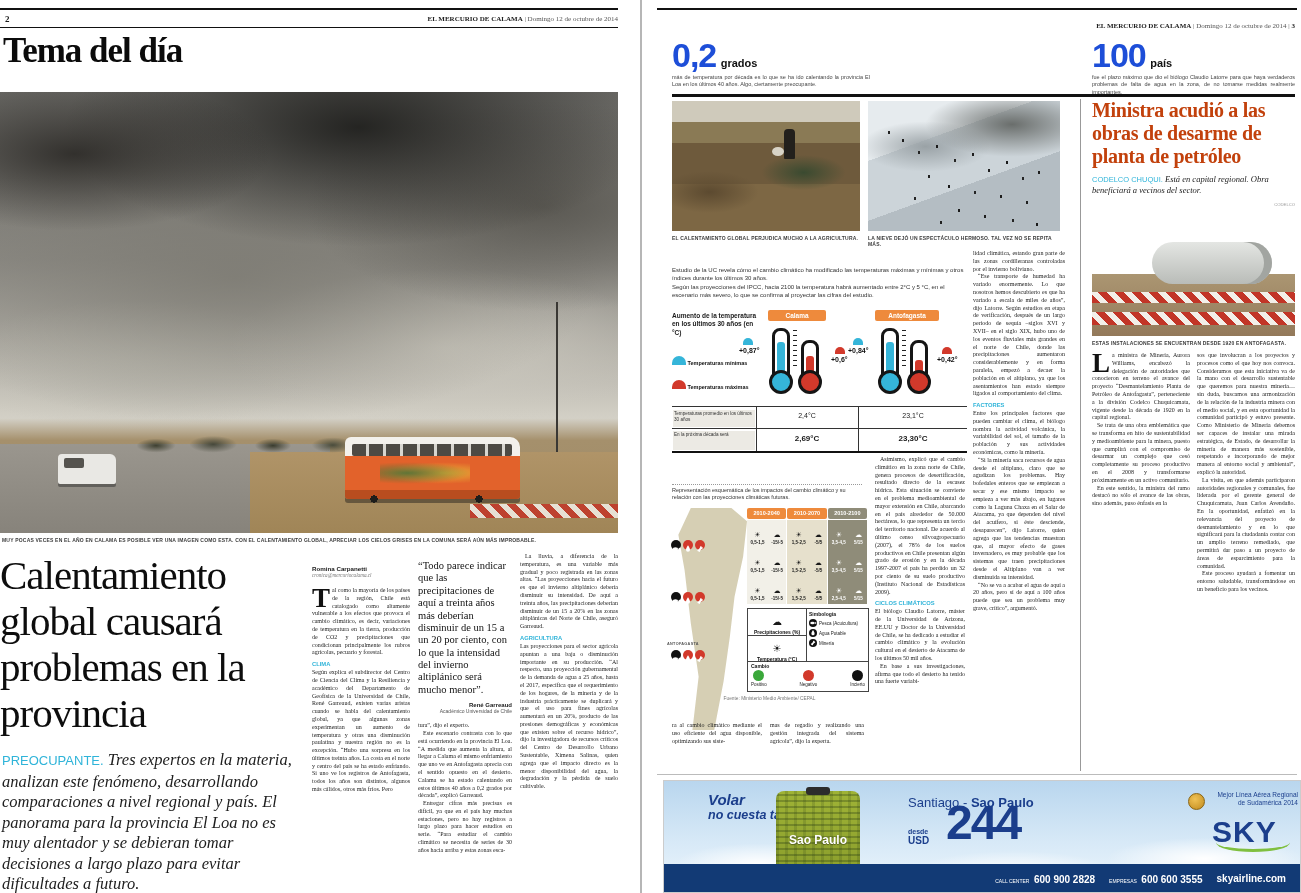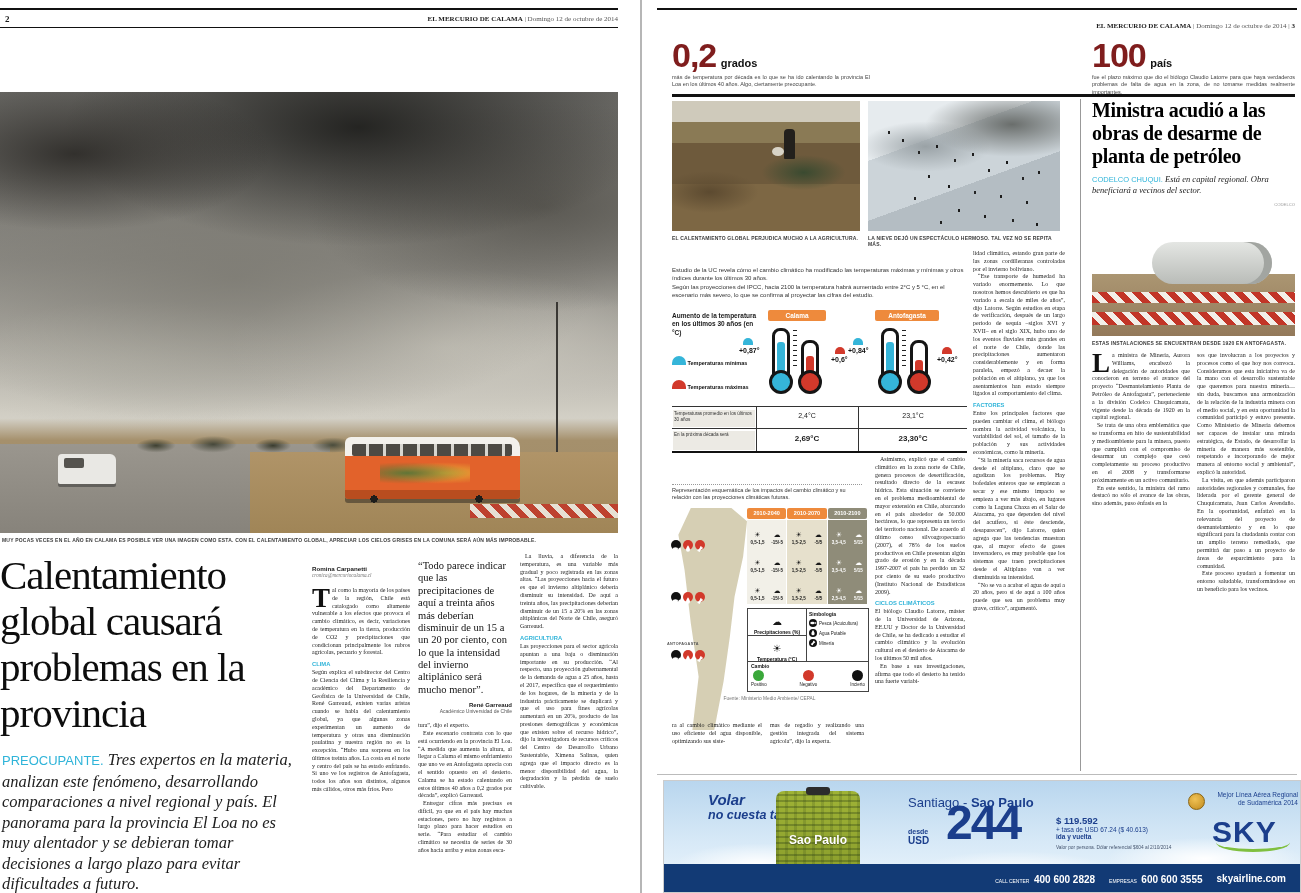--- a/index.html
+++ b/index.html
@@ -7,39 +7,39 @@
           font-family:"Liberation Sans",sans-serif;color:#1a1a1a}
   .abs{position:absolute}
   .serif{font-family:"Liberation Serif",serif}
   .sans{font-family:"Liberation Sans",sans-serif}
   .body-txt{font:6px/1.3 "Liberation Serif",serif;color:#1c1c1c;text-align:justify}
   .cap{font:bold 5px/1.25 "Liberation Sans",sans-serif;color:#3c3c3c;letter-spacing:.2px}
   .kick{color:#2fb4d9;font-weight:normal}
   .sub{font:bold 5.8px/1.2 "Liberation Sans",sans-serif;color:#2fb4d9;margin:4px 0 1px}
   .rule{background:#111}
   .dropcap{float:left;font:bold 27px/23px "Liberation Serif",serif;padding-right:2px;color:#111}
-  .statnum{font:bold 34px/34px "Liberation Sans",sans-serif;color:#7f1d1d;letter-spacing:-1px}
+  .statnum{font:bold 34px/34px "Liberation Sans",sans-serif;color:#1d4ed8;letter-spacing:-1px}
   .statunit{font:bold 11px "Liberation Sans",sans-serif;color:#111}
   .stattxt{font:5.5px/1.35 "Liberation Sans",sans-serif;color:#444;text-align:justify}
   .orangebox{background:#ee8a3c;color:#fff;font:bold 6.5px/11px "Liberation Sans",sans-serif;text-align:center;border-radius:2px}
   .tube{position:absolute;width:12px;height:46px;border:3px solid #151515;border-radius:8px 8px 5px 5px;background:#fff}
   .tube i{position:absolute;left:2px;width:8px;bottom:1px;border-radius:3px}
   .bulb{position:absolute;width:18px;height:18px;border:3px solid #151515;border-radius:50%}
   .ticks{position:absolute;width:4px;background:repeating-linear-gradient(#222 0 1px,transparent 1px 5px)}
   .halfsun{display:inline-block;width:14px;height:7px;border-radius:14px 14px 0 0;border-bottom:2px solid currentColor}
   .tval{font:bold 7px "Liberation Sans",sans-serif;color:#111}
   .cell-ic{font-size:7px;line-height:7px}
   .imp-val{font:bold 4.5px/1.1 "Liberation Sans",sans-serif}
   .circ{display:inline-block;width:10px;height:10px;border-radius:50%;vertical-align:middle;text-align:center}
   .dot{display:inline-block;width:11px;height:11px;border-radius:50%}
   .legend-lbl{font:bold 5px "Liberation Sans",sans-serif;color:#111}
   .mag-ring{position:absolute;left:13px;top:11px;width:18px;height:18px;border:4px solid #fff;border-radius:50%}
   .mag-handle{position:absolute;left:33px;top:31px;width:5px;height:13px;background:#fff;border-radius:2px;transform:rotate(-45deg)}
   .qm{font:10.5px/1.18 "Liberation Serif",serif;color:#111}
-  .hl{font:bold 20px/23px "Liberation Serif",serif;color:#000000;letter-spacing:-.3px}
+  .hl{font:bold 20px/23px "Liberation Serif",serif;color:#c2410c;letter-spacing:-.3px}
   .stripes{background:repeating-linear-gradient(45deg,#c23527 0 6px,#f2efe9 6px 12px)}
   .adnavy{color:#1b3e8c}
 </style>
 </head>
 <body>
 
 <div id="screen">
 
   <div class="abs" style="left:640px;top:0;width:2px;height:893px;background:#b6b6b6"></div>
   <div class="abs" style="left:608px;top:-4px;width:25px;height:16px;background:#4d4d4d;border-radius:4px"></div>
@@ -49,20 +49,21 @@
     <span><span class="mag-ring"></span><span class="mag-handle"></span></span>
   </div>
 
   <div class="abs" style="left:0;top:0;width:638px;height:893px;background:#fff">
     <div class="abs rule" style="left:0;top:8px;width:618px;height:2px"></div>
     <div class="abs serif" style="left:5px;top:14px;font-weight:bold;font-size:9px">2</div>
     <div class="abs serif" style="left:300px;top:15px;width:318px;text-align:right;font-size:7px;color:#222">
       <b>EL MERCURIO DE CALAMA</b><span style="color:#555"> | Domingo 12 de octubre de 2014</span>
     </div>
     <div class="abs rule" style="left:0;top:27px;width:618px;height:1px"></div>
+    <div class="abs serif" style="left:3px;top:31px;font-weight:bold;font-size:35px;letter-spacing:-1px;color:#0b0b0b">Tema del día</div>
 
     <div class="abs" style="left:0;top:92px;width:618px;height:441px;overflow:hidden;background:
       radial-gradient(ellipse 280px 110px at 12% 14%, rgba(38,36,33,.85), transparent 70%),
       radial-gradient(ellipse 420px 170px at 58% 8%, rgba(28,28,26,.9), transparent 70%),
       radial-gradient(ellipse 340px 150px at 88% 26%, rgba(84,82,76,.85), transparent 70%),
       radial-gradient(ellipse 520px 210px at 38% 42%, rgba(122,120,112,.75), transparent 70%),
       radial-gradient(ellipse 300px 110px at 72% 58%, rgba(205,202,192,.85), transparent 72%),
       radial-gradient(ellipse 260px 90px at 22% 62%, rgba(190,188,178,.8), transparent 72%),
       linear-gradient(#6b6a66 0%, #8c8a84 38%, #c2bfb6 66%, #d3d0c6 74%, #a5906c 79%, #9c8a68 100%)">
       <div class="abs" style="left:0;top:352px;width:330px;height:89px;background:linear-gradient(#9a968e,#87837b)"></div>
@@ -416,31 +417,25 @@
         <div class="abs" style="left:0;top:42px;width:84px;text-align:center;color:#fff;font:bold 12px 'Liberation Sans',sans-serif;text-shadow:0 1px 1px rgba(0,0,0,.4)">Sao Paulo</div>
       </div>
       <div class="abs adnavy" style="left:244px;top:14px;font-size:13px">
         <span>Santiago - </span><b>Sao Paulo</b>
       </div>
       <div class="abs adnavy" style="left:244px;top:47px;font-weight:bold">
         <div style="font-size:7px">desde</div>
         <div style="font-size:10px">USD</div>
       </div>
       <div class="abs adnavy" style="left:282px;top:18px;font:bold 48px/48px 'Liberation Sans',sans-serif;letter-spacing:-2px">244</div>
-      <div class="abs adnavy" style="left:392px;top:34px;width:140px">
-        <div style="font:bold 9.5px 'Liberation Sans',sans-serif">$ 119.592</div>
-        <div style="font:6.5px 'Liberation Sans',sans-serif">+ tasa de USD 67.24 ($ 40.613)</div>
-        <div style="font:bold 6.5px 'Liberation Sans',sans-serif">ida y vuelta</div>
-        <div style="font:4.8px 'Liberation Sans',sans-serif;color:#44546e;margin-top:5px">Valor por persona. Dólar referencial $604 al 2/10/2014</div>
-      </div>
       <span class="abs" style="left:524px;top:12px;width:15px;height:15px;border-radius:50%;background:radial-gradient(circle at 40% 35%, #f0c255, #c08a1e);border:1.5px solid #8a6412"></span>
       <div class="abs adnavy" style="left:546px;top:10px;width:88px;font:6.5px/1.3 'Liberation Sans',sans-serif;text-align:right">Mejor Línea Aérea Regional de Sudamérica 2014</div>
       <div class="abs adnavy" style="left:548px;top:36px;font:bold 30px/30px 'Liberation Sans',sans-serif;letter-spacing:1px">SKY</div>
       <div class="abs" style="left:552px;top:52px;width:74px;height:16px;border-bottom:3.5px solid #7fbf3f;border-radius:50%"></div>
       <div class="abs" style="left:0;top:83px;width:636px;height:28px;background:#123a75;color:#fff;display:flex;align-items:center;justify-content:flex-end;gap:14px;padding-right:14px;box-sizing:border-box">
-        <span><span style="font-size:5px">CALL CENTER</span> <b style="font-size:10px">400 600 2828</b></span>
+        <span><span style="font-size:5px">CALL CENTER</span> <b style="font-size:10px">600 900 2828</b></span>
         <span><span style="font-size:5px">EMPRESAS</span> <b style="font-size:10px">600 600 3555</b></span>
         <b style="font-size:10px">skyairline.com</b>
       </div>
     </div>
   </div>
 
 </div>
 
 </body></html>

